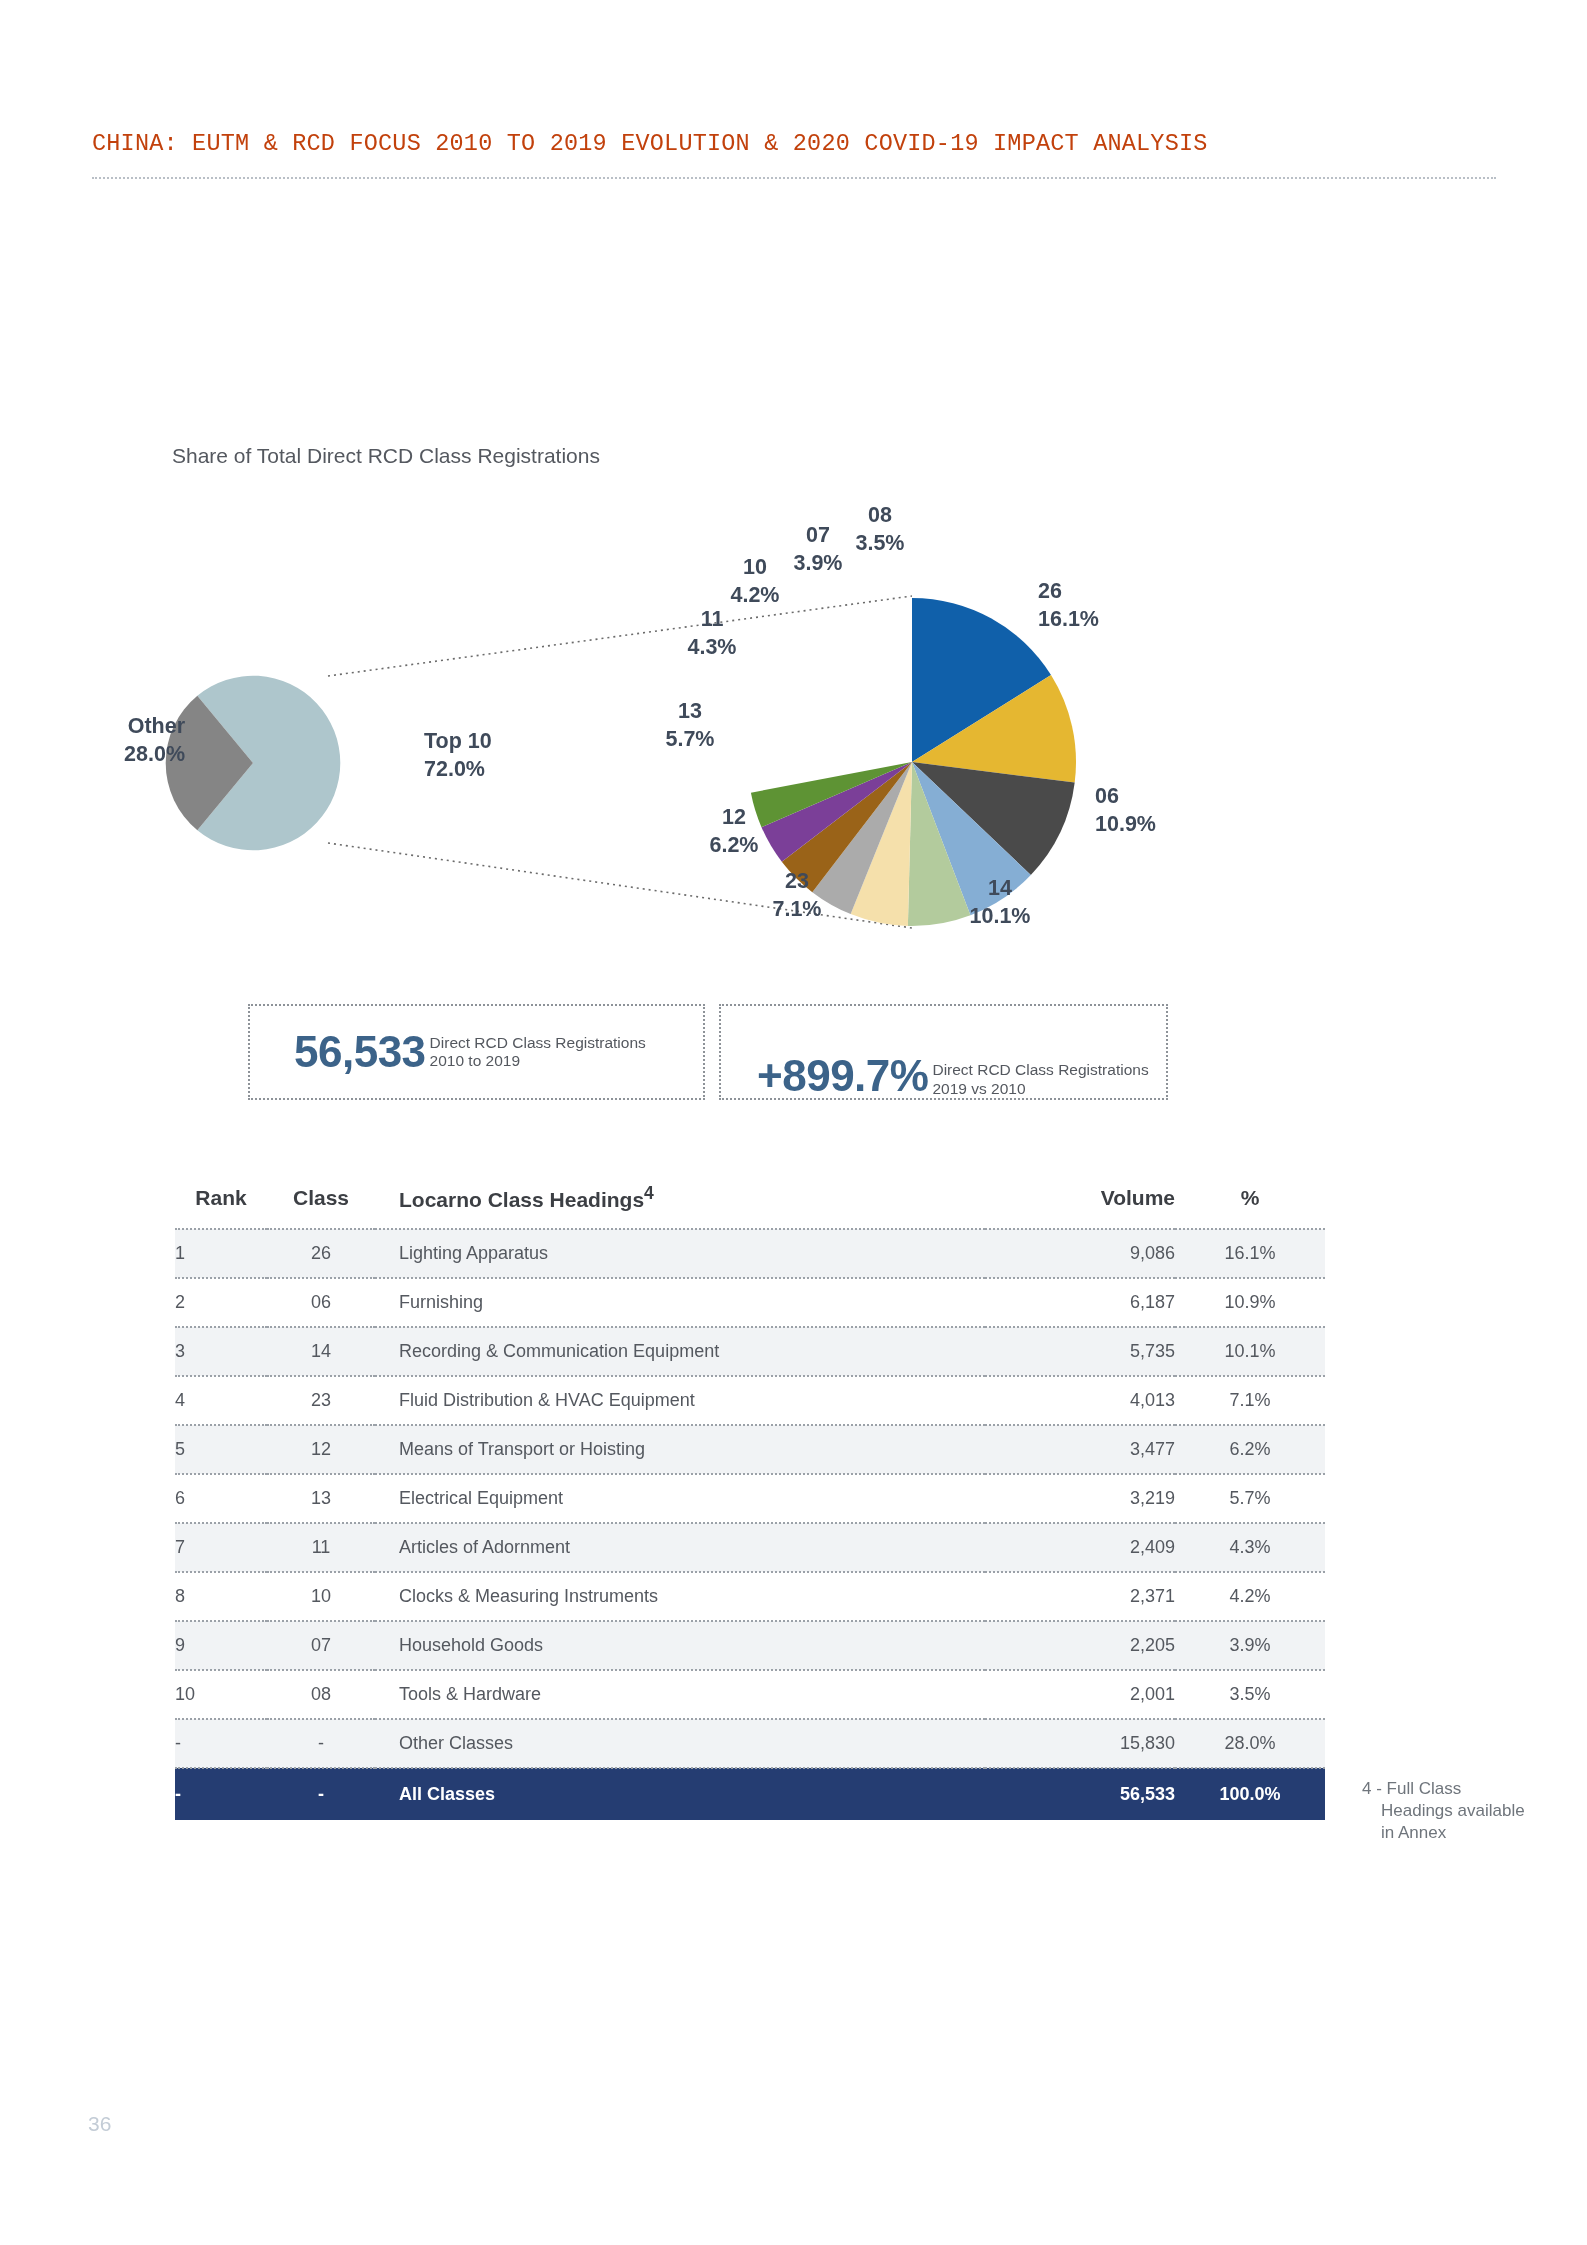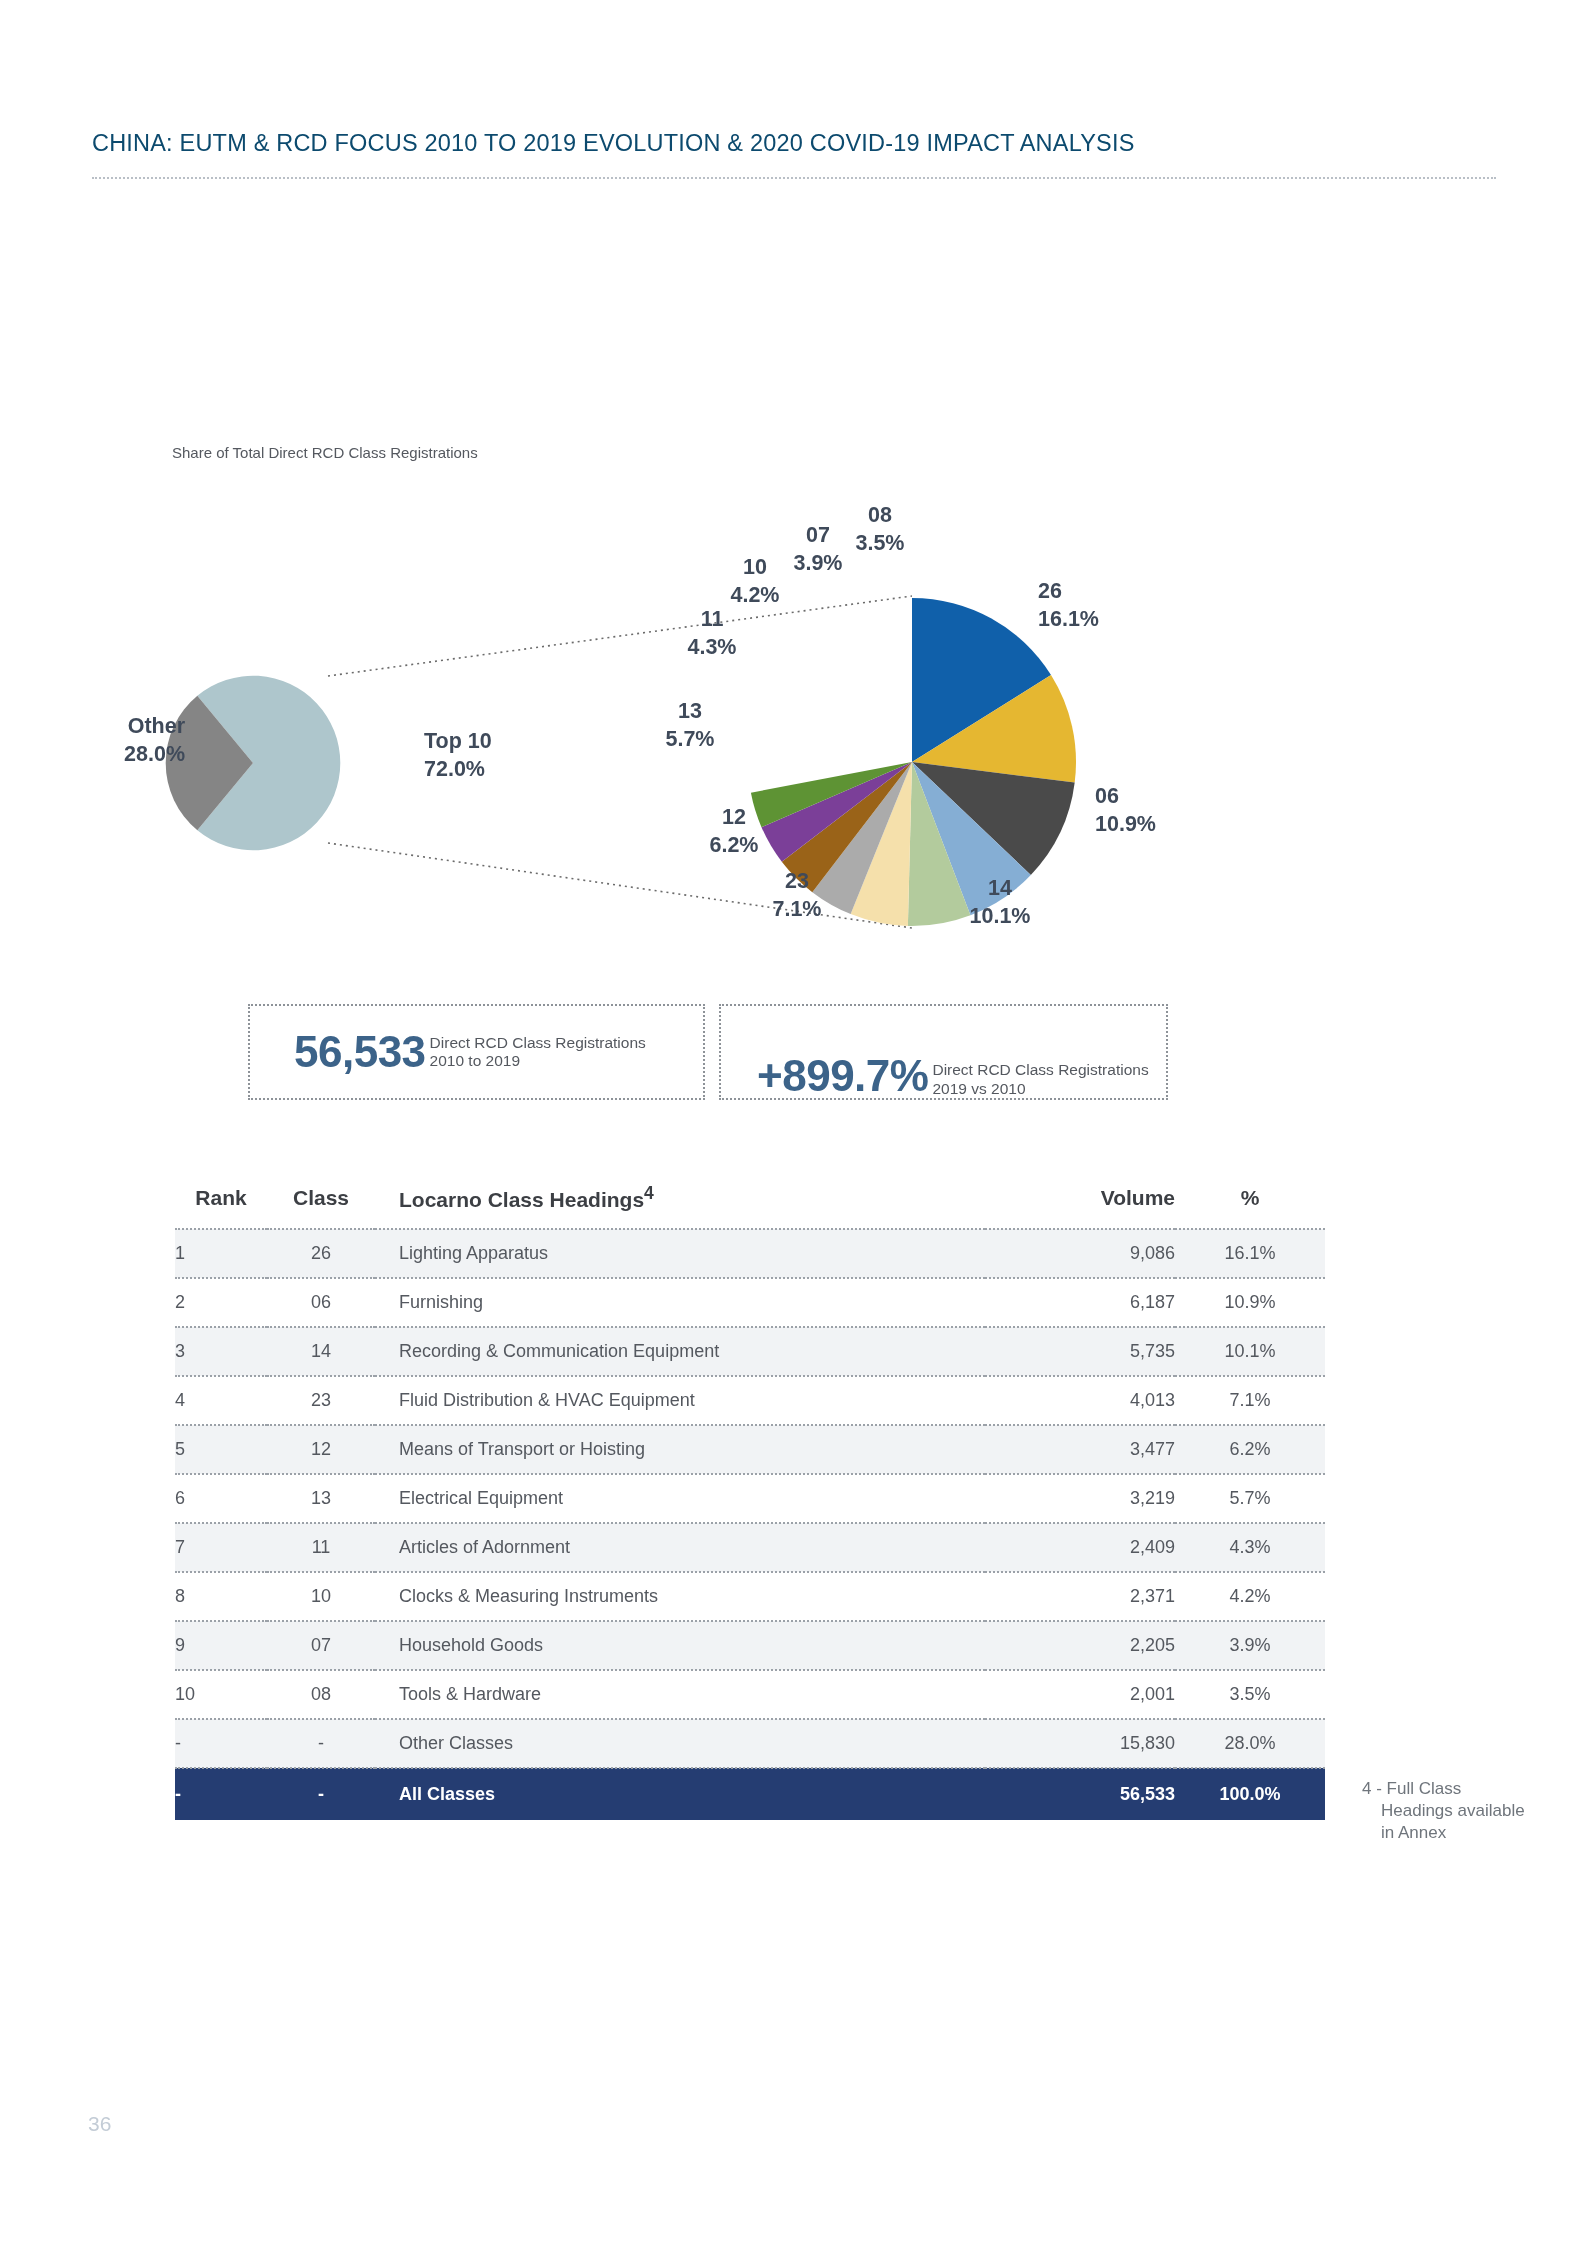--- a/index.html
+++ b/index.html
@@ -19,37 +19,38 @@
   
   #page-header {
     position: absolute;
     left: 92px;
     top: 130px;
     width: 1404px;
   }
   #page-header .head-title {
     font-size: 23.5px;
     letter-spacing: 0.2px;
-    color: #0c4a6e;
+    color: #c2410c;
     font-weight: 400;
     white-space: nowrap;
+    font-family: Liberation Mono, monospace;
   }
   #page-header .head-rule {
     margin-top: 20px;
     border-top: 2px dotted #b9bfc6;
     width: 1404px;
     height: 0;
   }
 
   
   #chart-title {
     position: absolute;
     left: 172px;
     top: 444px;
-    font-size: 15px;
+    font-size: 21px;
     color: #54585f;
     font-weight: 400;
   }
 
   #chart-area {
     position: absolute;
     left: 0;
     top: 480px;
     width: 1587px;
     height: 530px;

